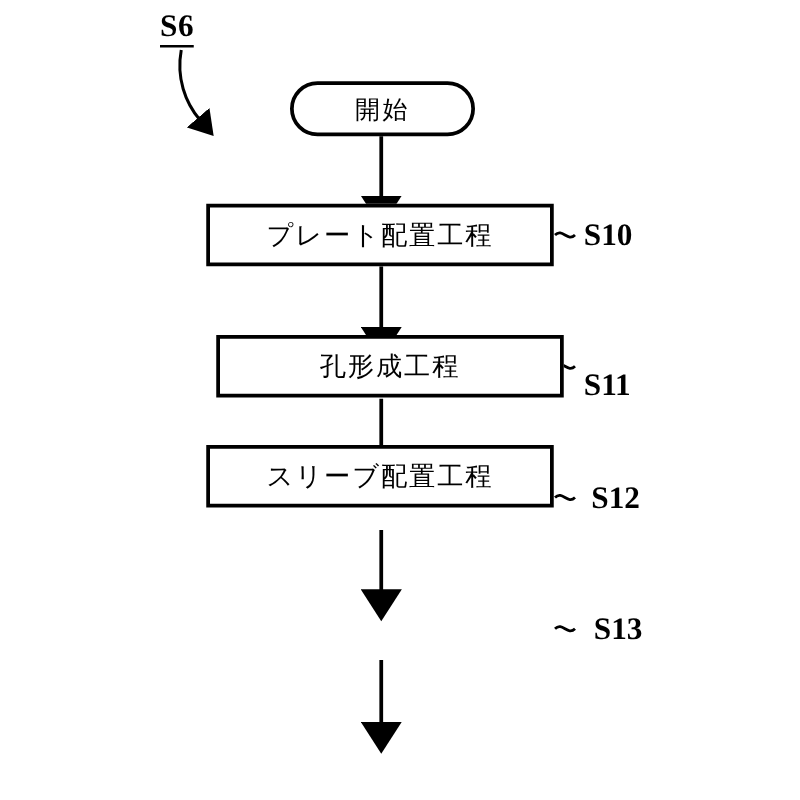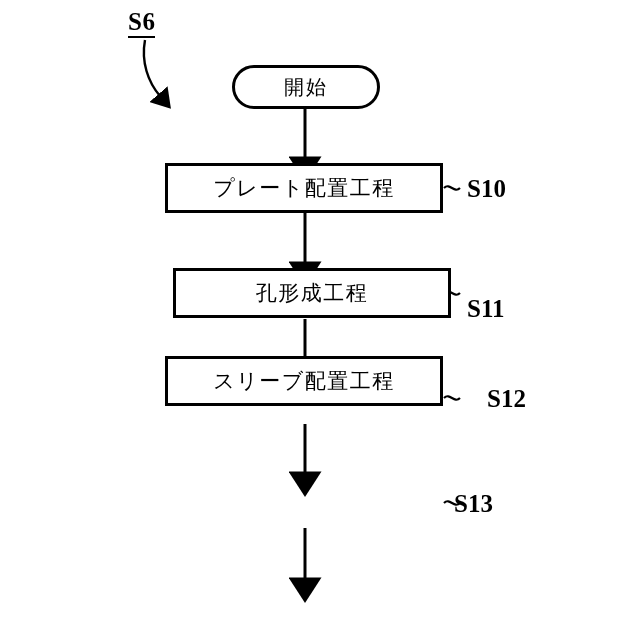--- a/index.html
+++ b/index.html
@@ -135,18 +135,18 @@
   <div class="step-id" style="left:467px; top:176px;">S10</div>
 
   <div class="process" style="left:156px; top:268px; width:278px; height:50px;margin-left:17px;">
     <span class="node-text">孔形成工程</span>
   </div>
   <div class="step-id" style="left:467px; top:296px;">S11</div>
 
   <div class="process" style="left:165px; top:356px; width:278px; height:50px;">
     <span class="node-text">スリーブ配置工程</span>
   </div>
-  <div class="step-id" style="left:487px; top:386px;">S12</div>
+  <div class="step-id" style="left:473px; top:386px;">S12</div>
 
-  <div class="step-id" style="left:454px; top:491px;">S13</div>
+  <div class="step-id" style="left:475px; top:491px;">S13</div>
 
 
 </div>
 
 </body></html>

